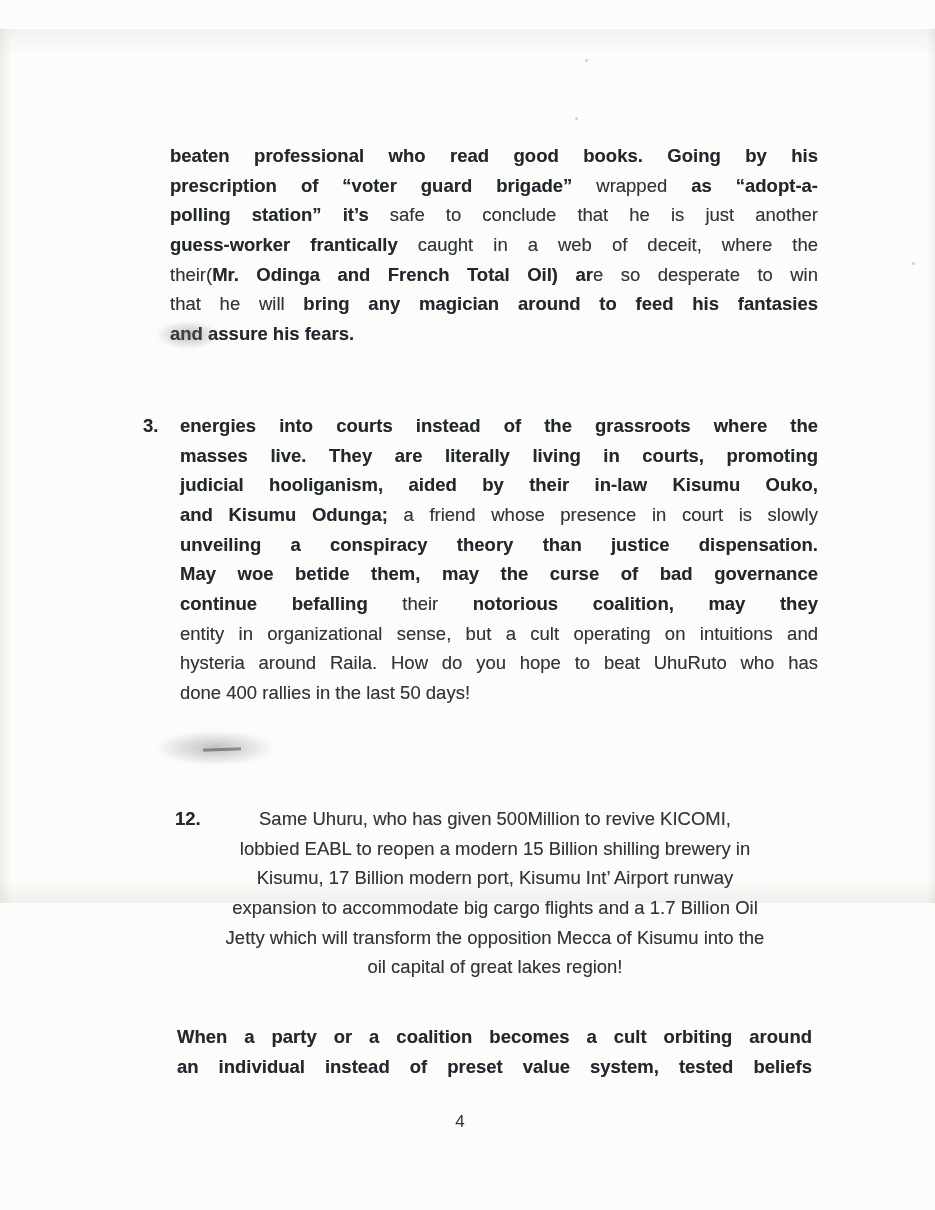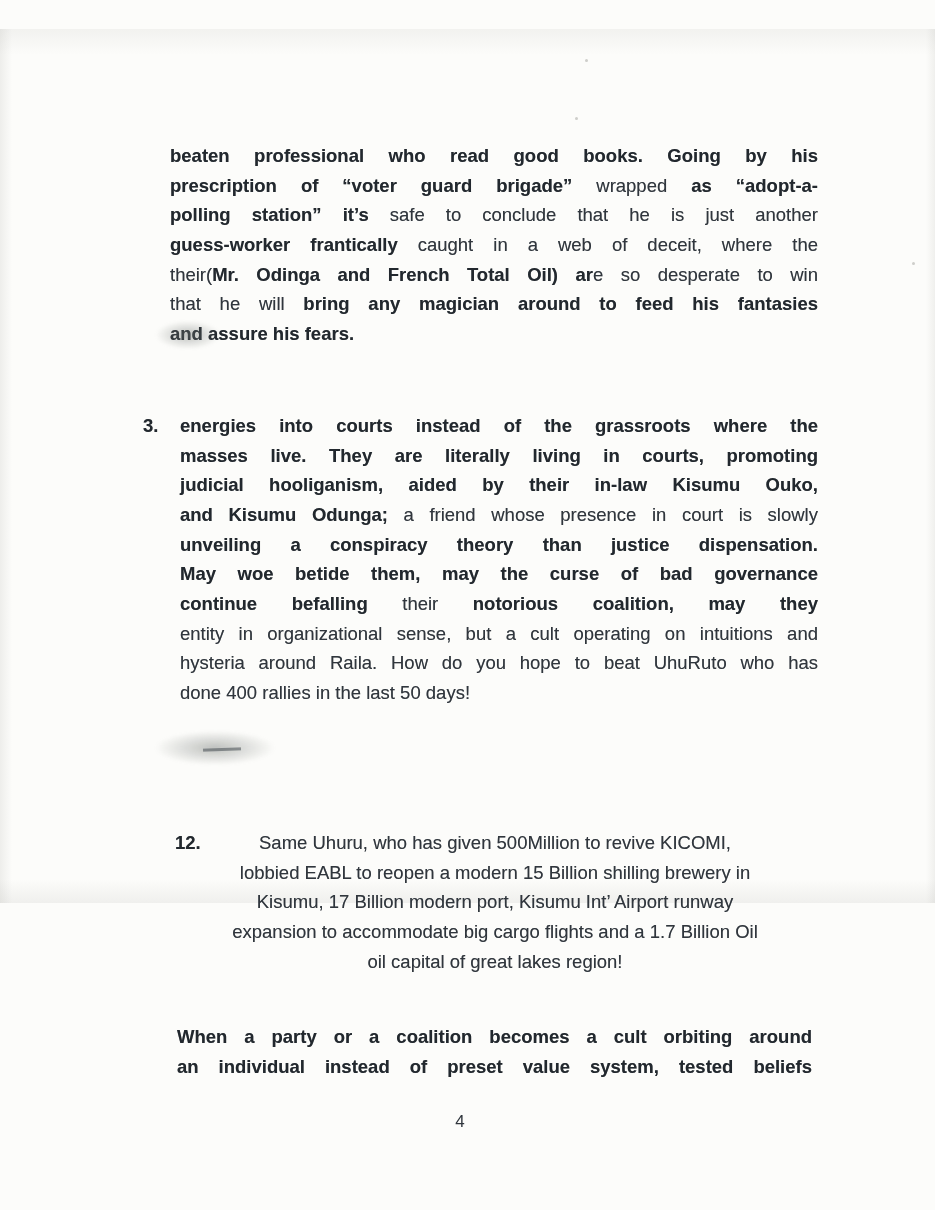--- a/index.html
+++ b/index.html
@@ -45,21 +45,21 @@
     position:absolute;top:0;
     font-weight:700;color:var(--ink-bold);
   }
   .num-inline{
     display:inline-block;width:55px;
     font-weight:700;color:var(--ink-bold);
   }
   .para-continuation{left:170px;top:112px;width:648px;}
   .para-11{left:180px;top:382px;width:638px;}
   .para-11 .num-hang{left:-37px;}
-  .para-12{left:165px;top:799px;width:660px;}
+  .para-12{left:165px;top:775px;width:660px;}
   .para-12 .num-hang{left:10px;}
   .para-13{left:177px;top:993px;width:635px;}
   .page-number{
     position:absolute;left:420px;top:1083px;width:80px;
     text-align:center;font-size:17px;color:var(--ink);
   }
   
   .smudge{
     position:absolute;
     background:radial-gradient(ellipse at center,rgba(115,120,116,.45),rgba(115,120,116,0) 72%);
@@ -109,20 +109,21 @@
       <div class="line stretch"><span>hysteria around Raila. How do you hope to beat UhuRuto who has</span></div>
       <div class="line"><span>done 400</span><span> rallies in the last 50 days!</span></div>
     </div>
 
   <div class="para para-12 align-center">
     <span class="num-hang">12.</span>
   <div class="line"><span>Same Uhuru, who has given 500Million to revive KICOMI,</span></div>
       <div class="line"><span>lobbied EABL to reopen a modern 15 Billion shilling brewery in</span></div>
       <div class="line"><span>Kisumu, 17 Billion modern port, Kisumu Int’ Airport runway</span></div>
       <div class="line"><span>expansion to accommodate big cargo flights and a 1.7 Billion Oil</span></div>
+      <div class="line"><span>Jetty which will transform the opposition Mecca of Kisumu into the</span></div>
       <div class="line"><span>oil capital of great lakes region!</span></div>
     </div>
 
   <div class="para para-13">
       <div class="line stretch"><span class="b">When a party or a coalition becomes a cult orbiting around</span></div>
       <div class="line stretch"><span class="b">an individual instead of preset value system, tested beliefs</span></div>
     </div>
 
   <div class="page-number">4</div>
 

